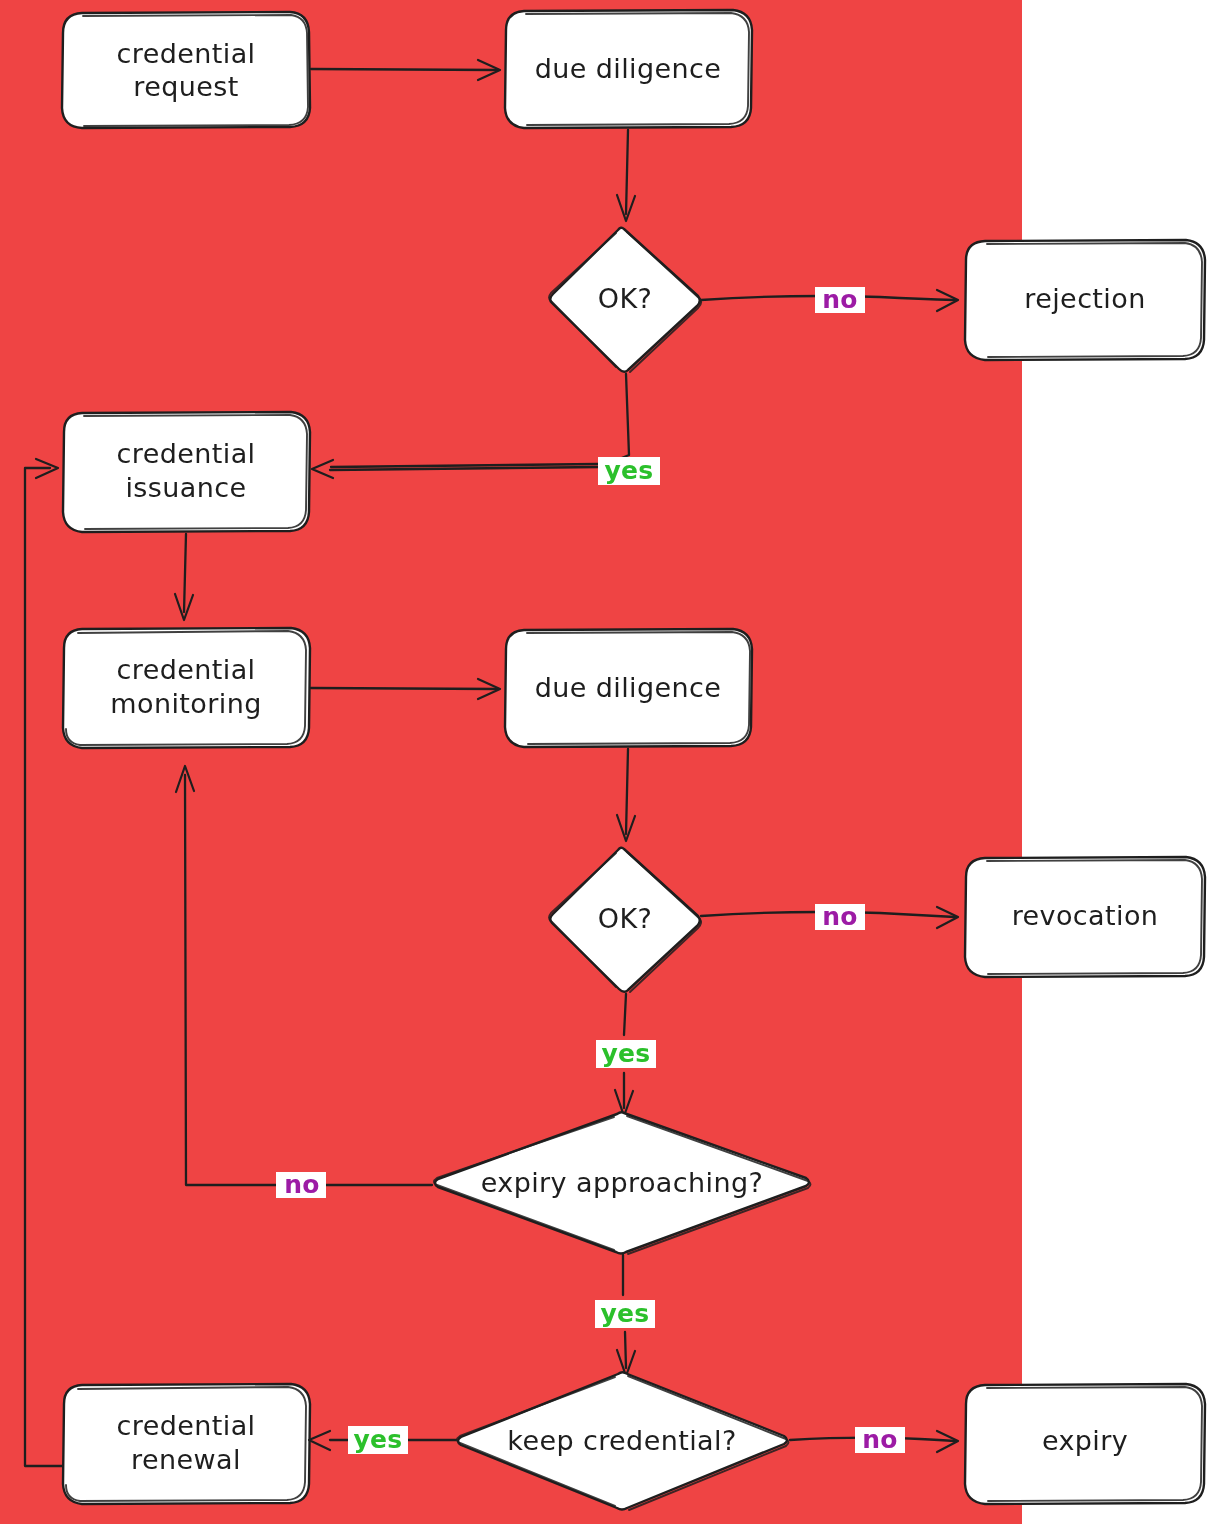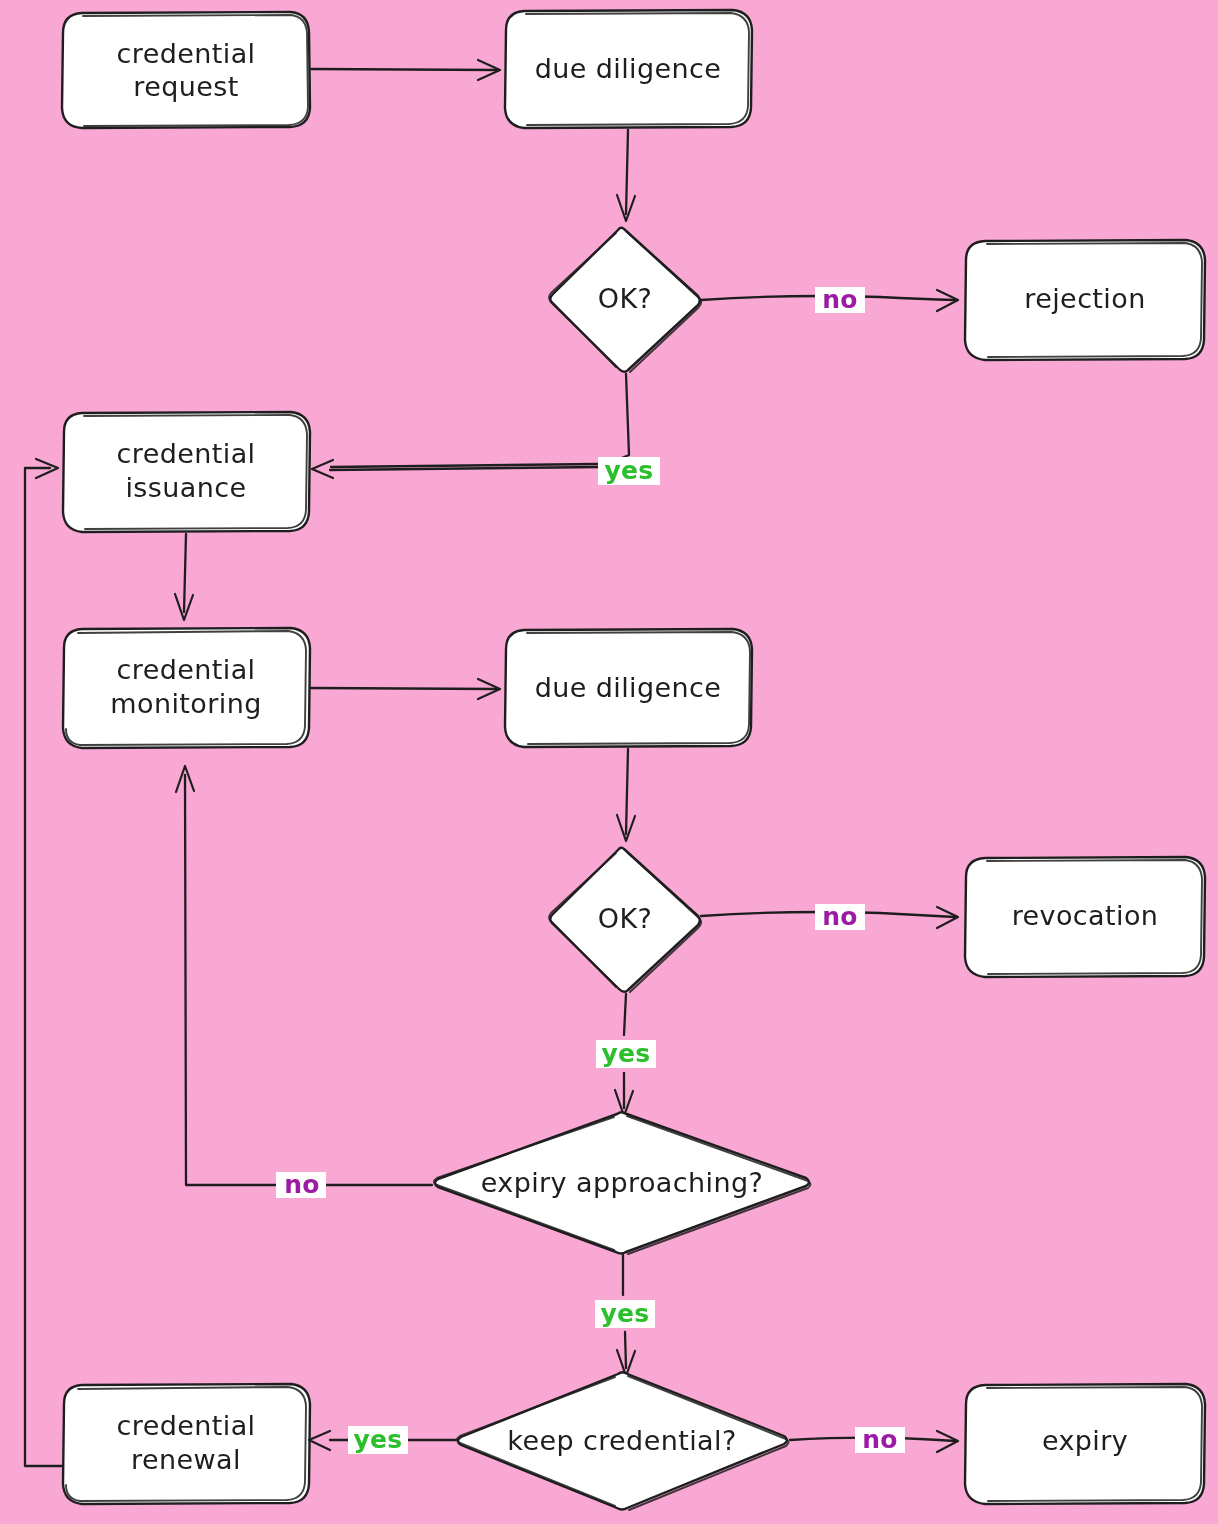--- a/index.html
+++ b/index.html
@@ -8,23 +8,23 @@
     background: #ffffff;
   }
   body {
     width: 1218px;
     height: 1524px;
     font-family: "DejaVu Sans", sans-serif;
     overflow: hidden;
   }
   #diagram-root {
     position: relative;
-    width: 1218px;
+    width: 1022px;
     height: 1524px;
-    background: #f9a8d4;
+    background: #ef4444;
   }
   svg#flow {
     display: block;
     width: 1218px;
     height: 1524px;
   }
   .node-shape {
     fill: #ffffff;
     stroke: #1e1e1e;
     stroke-width: 2.4;

